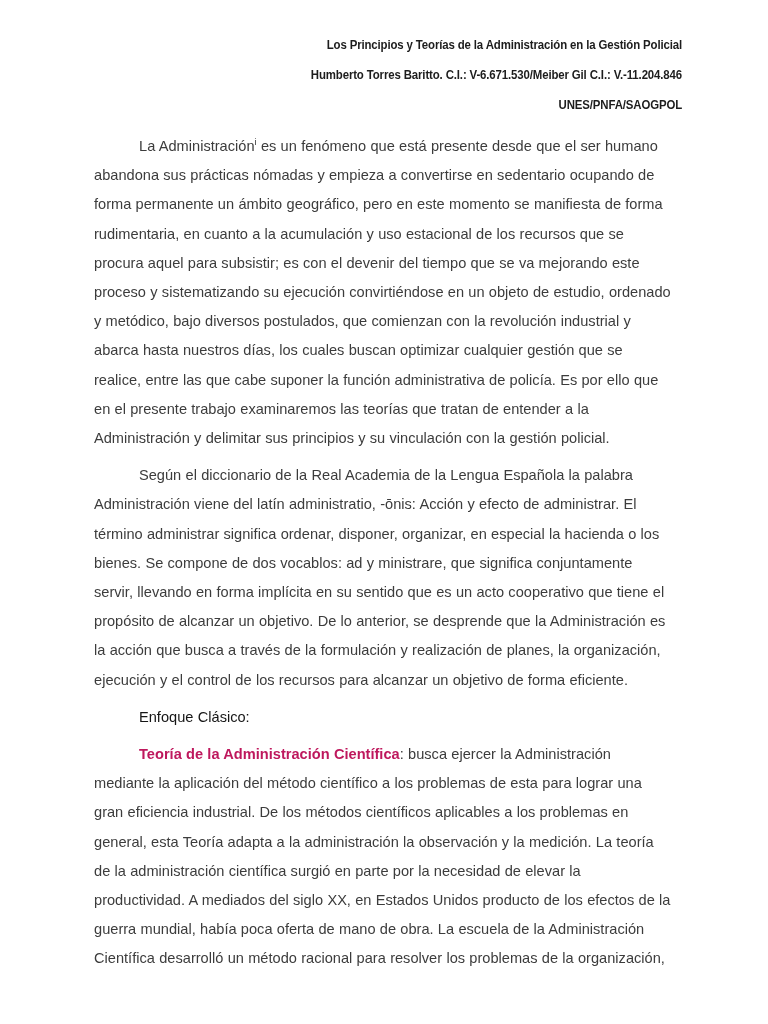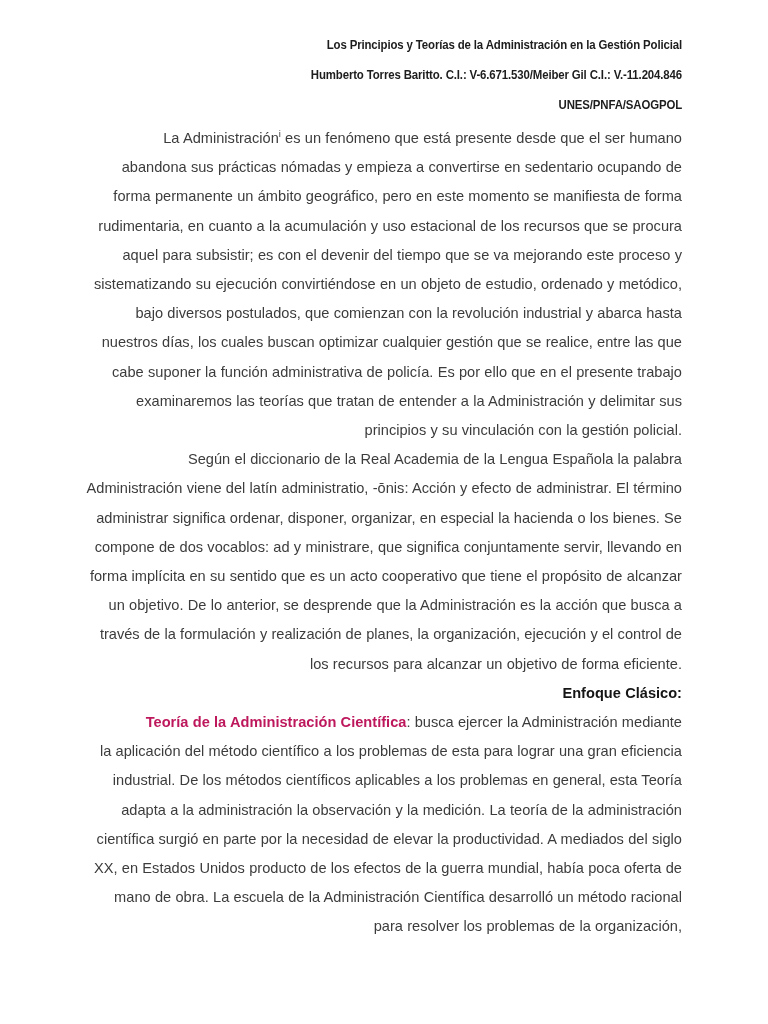--- a/index.html
+++ b/index.html
@@ -48,33 +48,33 @@
 
   
   .doc-body {
     position: absolute;
     top: 124px;
     left: 86px;
     width: 596px;
   }
 
   p.para {
-    margin: 0;
+    margin: 8px;
     font-size: 14.6px;
     line-height: 29.2px;
     color: #3c3c3c;
-    text-align: right;
+    text-align: left;
     letter-spacing: 0.01px;
     word-spacing: 0.2px;
   }
   p.para.indent {
     text-indent: 45px;
   }
   p.para.heading {
-    font-weight: bold;
+    font-weight: normal;
     color: #151515;
   }
 
   .b {
     font-weight: bold;
     color: #be185d;
   }
   .it {
   }
   .fn-ref {

